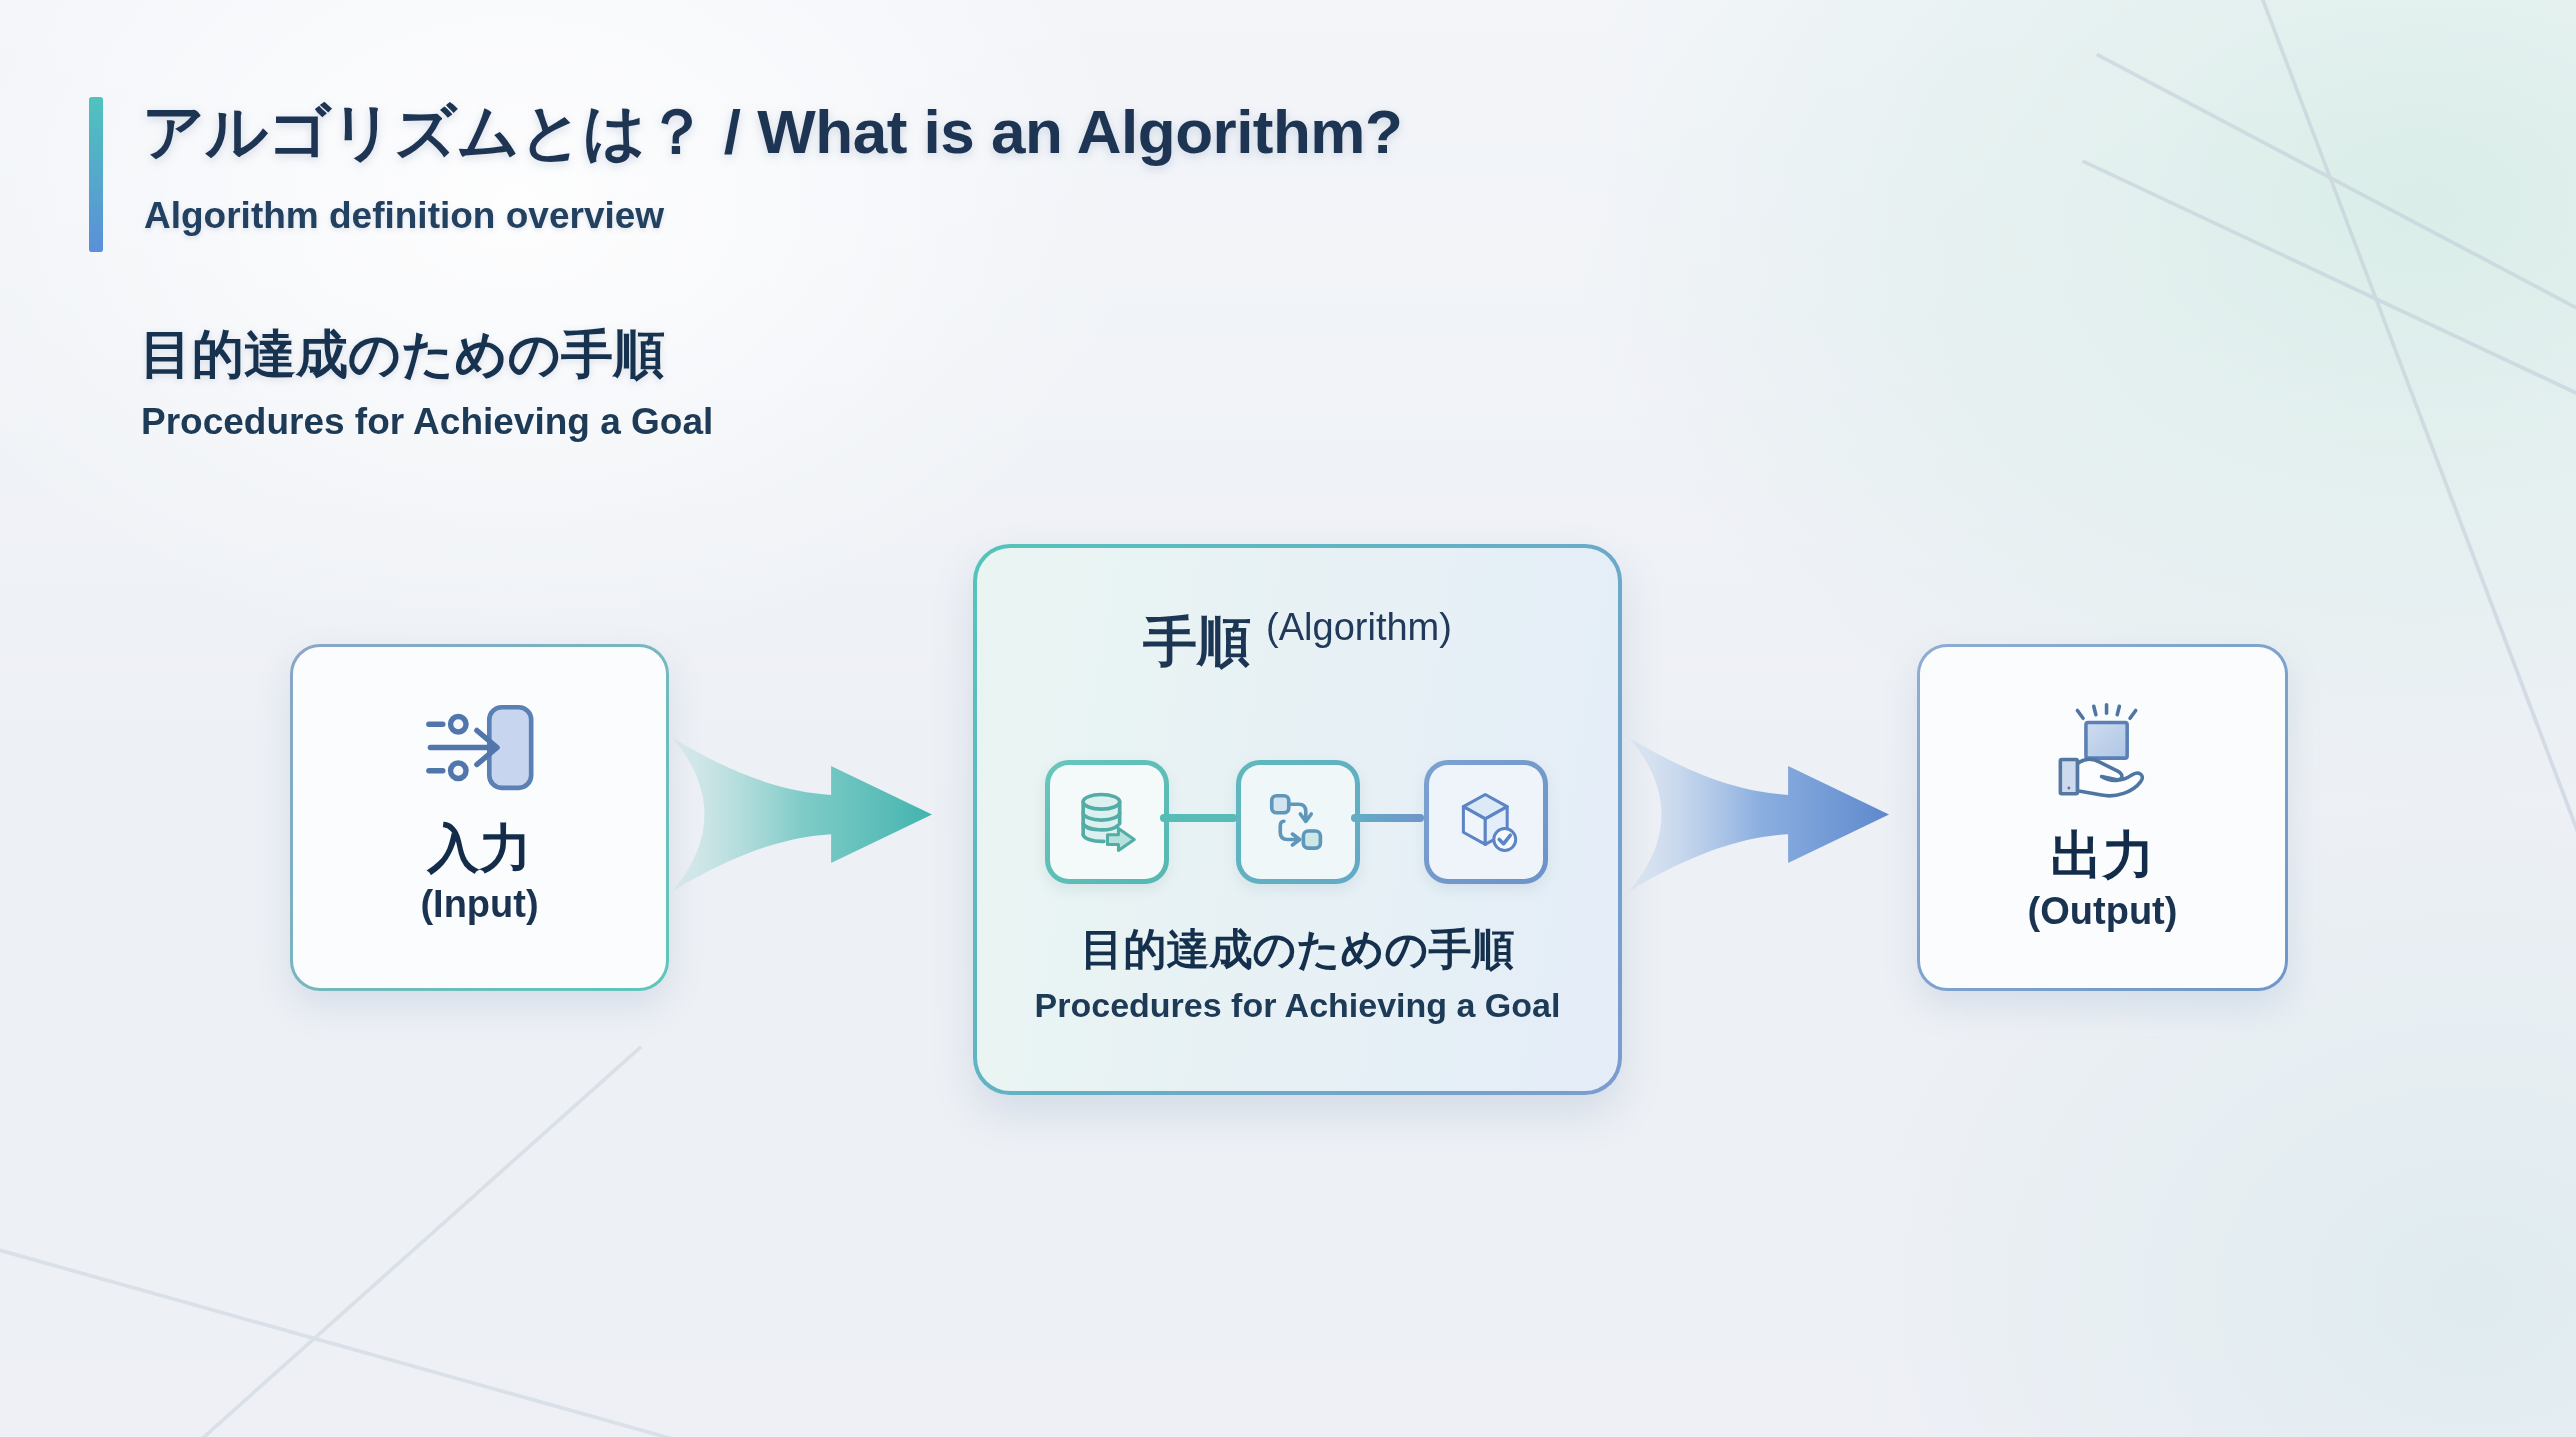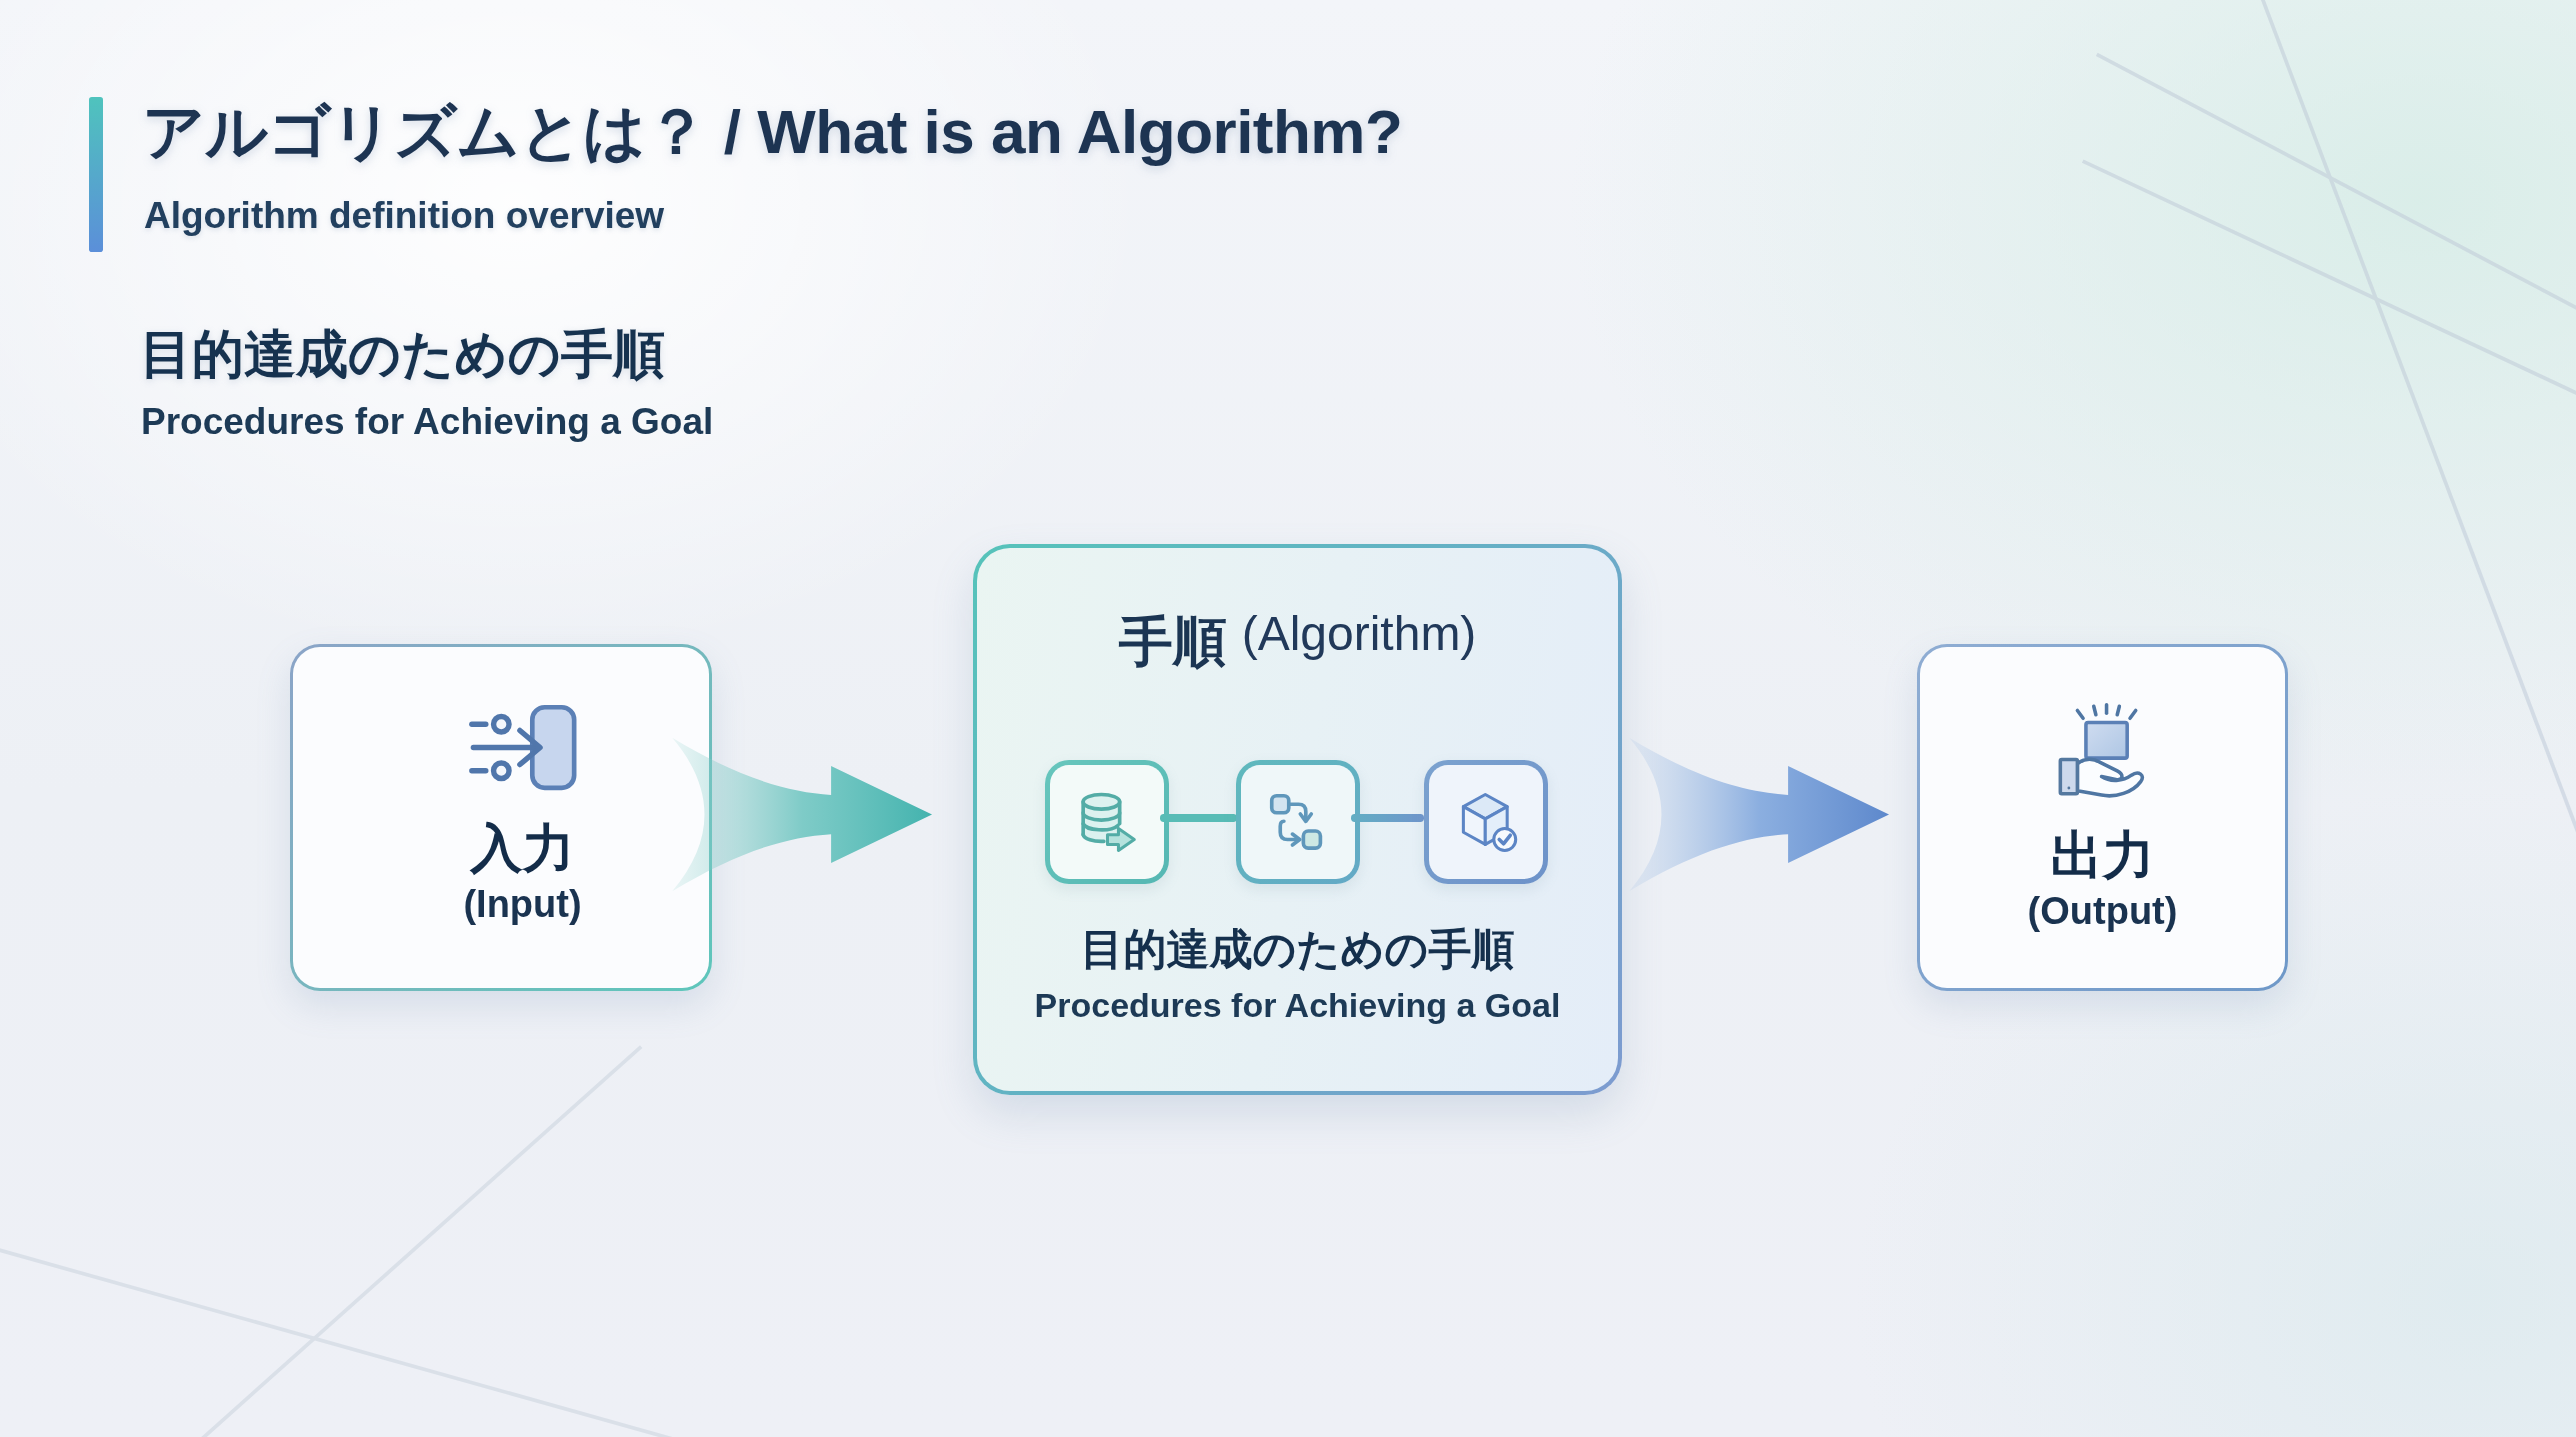--- a/index.html
+++ b/index.html
@@ -50,21 +50,20 @@
   .card{
     border-radius:30px;
     box-shadow:0 15px 34px rgba(110,140,175,.18);
     display:flex;flex-direction:column;align-items:center;
   }
   .card-input{
     left:290px;top:644px;width:373px;height:341px;
     border:3.7px solid transparent;
     background:linear-gradient(#fbfcfe,#fbfcfe) padding-box,
                linear-gradient(135deg,#8ba4c8 0%,#74b9bd 55%,#5ec6bb 100%) border-box;
-    padding-left:43px;
   }
   .card-output{
     left:1917px;top:644px;width:365px;height:341px;
     border:3.7px solid transparent;
     background:linear-gradient(#fbfcfe,#fbfcfe) padding-box,
                linear-gradient(135deg,#8fadd3 0%,#6e98c8 100%) border-box;
   }
   .io-icon{margin-top:54px;}
   .io-label-jp{margin-top:28px;font-size:52px;font-weight:bold;color:#132c49;line-height:1;}
   .io-label-en{margin-top:11.2px;font-size:38px;font-weight:600;color:#1a3350;line-height:1;text-align:right;}
@@ -75,21 +74,21 @@
     border:4.7px solid transparent;
     background:linear-gradient(100deg,#eaf5f2,#e4edf8) padding-box,
                linear-gradient(125deg,#56c3ba 0%,#63b1c4 45%,#7d9bd0 100%) border-box;
     box-shadow:0 19px 41px rgba(110,140,175,.2);
   }
   .process-title{
     position:absolute;left:0;top:58px;width:100%;
     display:flex;justify-content:center;align-items:flex-start;gap:15px;
   }
   .process-title-jp{font-size:54px;font-weight:bold;color:#1b3553;}
-  .process-title-en{font-size:48px;font-weight:500;color:#21395a;}
+  .process-title-en{font-size:38px;font-weight:500;color:#21395a;}
   .mini{
     position:absolute;top:212px;width:114px;height:114px;
     border-radius:24px;border:5.6px solid transparent;
     box-shadow:0 5.6px 13px rgba(110,150,160,.14);
     display:flex;align-items:center;justify-content:center;
   }
   .mini-1{left:68px;
     background:linear-gradient(#f3faf9,#f3faf9) padding-box,
                linear-gradient(135deg,#67c6bd,#55b7b3) border-box;}
   .mini-2{left:259px;

